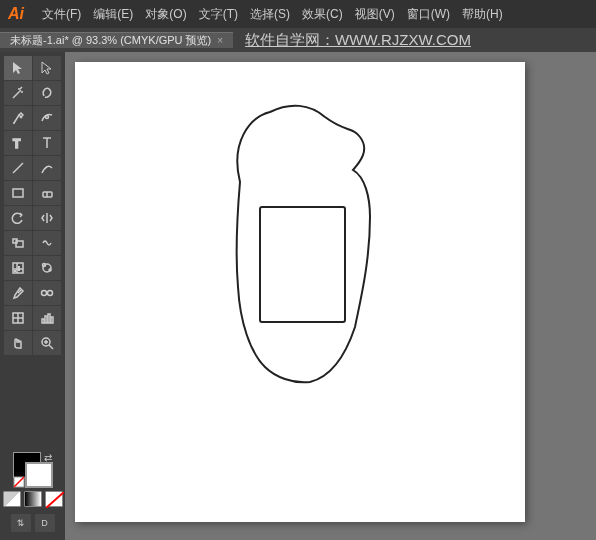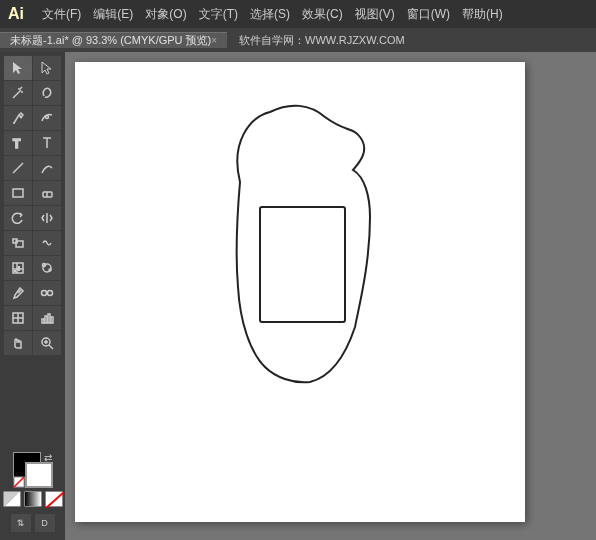--- a/index.html
+++ b/index.html
@@ -15,23 +15,24 @@
     
     #title-bar {
       height: 28px;
       background: #323232;
       display: flex;
       align-items: center;
       padding: 0 8px;
       gap: 8px;
     }
     #ai-logo {
-      color: #fef9c3;
+      color: #f97316;
       font-weight: bold;
       font-size: 16px;
+      font-style: italic;
       margin-right: 4px;
     }
     #menu-bar {
       display: flex;
       gap: 0;
       color: #cccccc;
       font-size: 12px;
     }
     .menu-item {
       padding: 2px 6px;
@@ -47,31 +48,33 @@
       align-items: center;
     }
     #active-tab {
       background: #595959;
       height: 16px;
       display: flex;
       align-items: center;
       padding: 0 10px;
       color: #e0e0e0;
       font-size: 11px;
+      gap: 6px;
       border-top: 1px solid #707070;
     }
     #tab-close {
       color: #aaa;
       cursor: pointer;
       font-size: 10px;
     }
     #tab-right-info {
       color: #cccccc;
-      font-size: 11px;
+      font-size: 15px;
       padding-left: 12px;
+      text-decoration: underline;
     }
 
     
     #main-layout {
       display: flex;
       height: calc(540px - 52px);
     }
 
     
     #left-toolbar {

